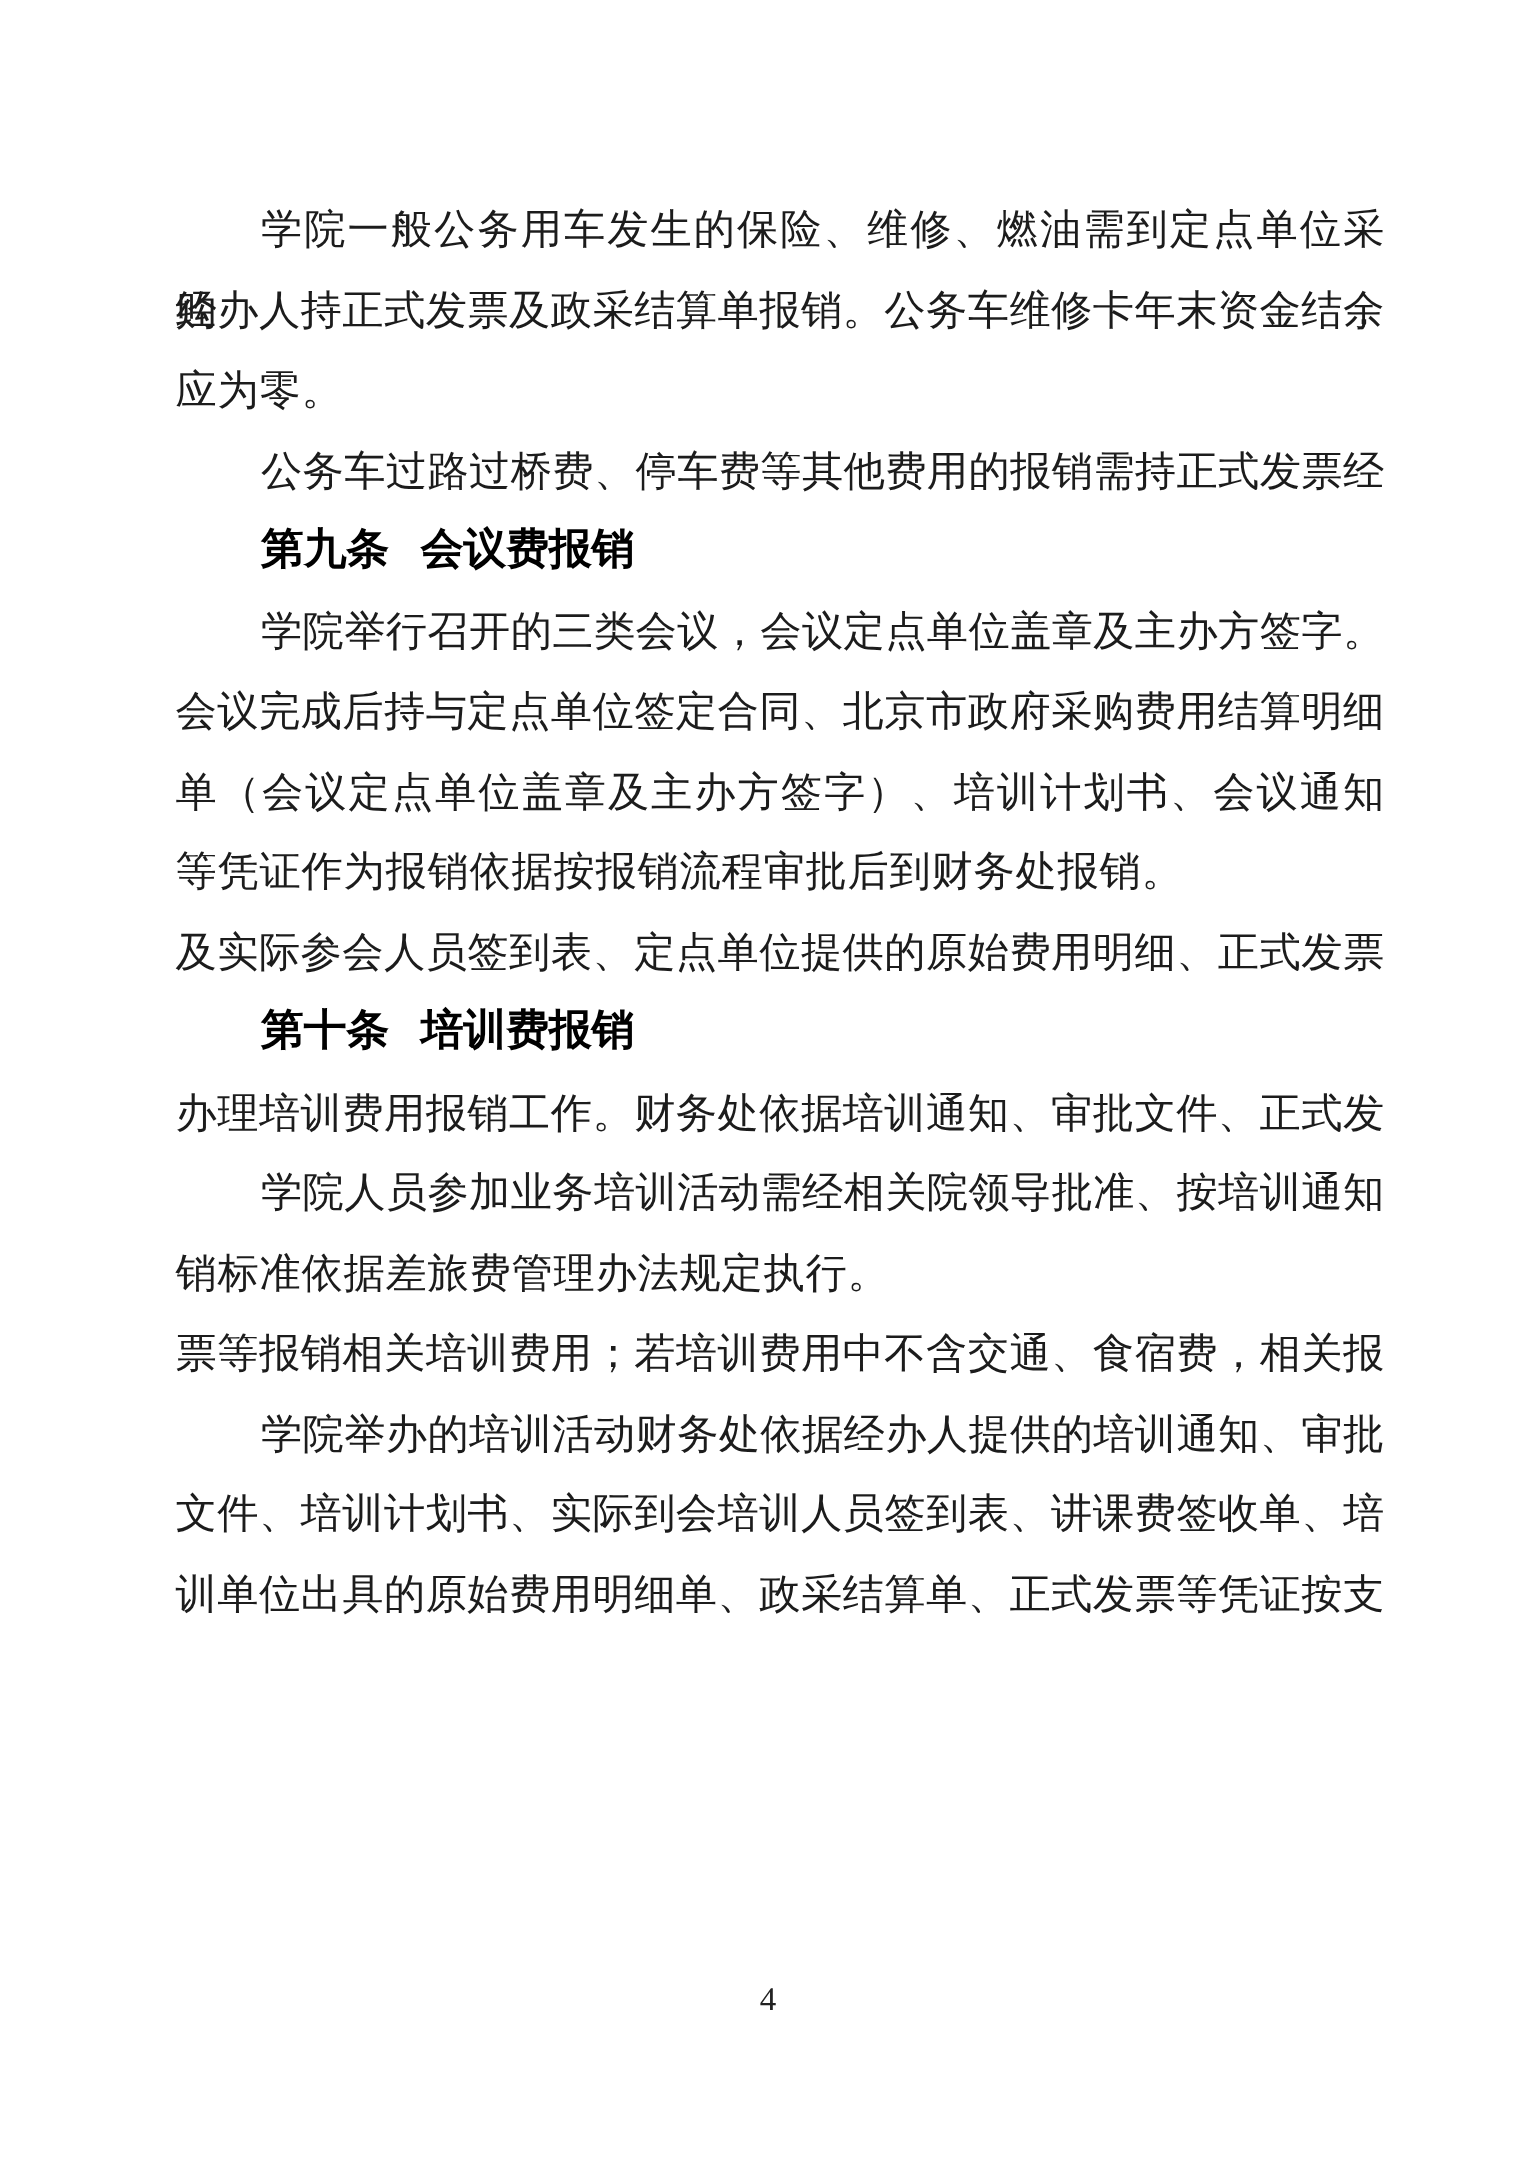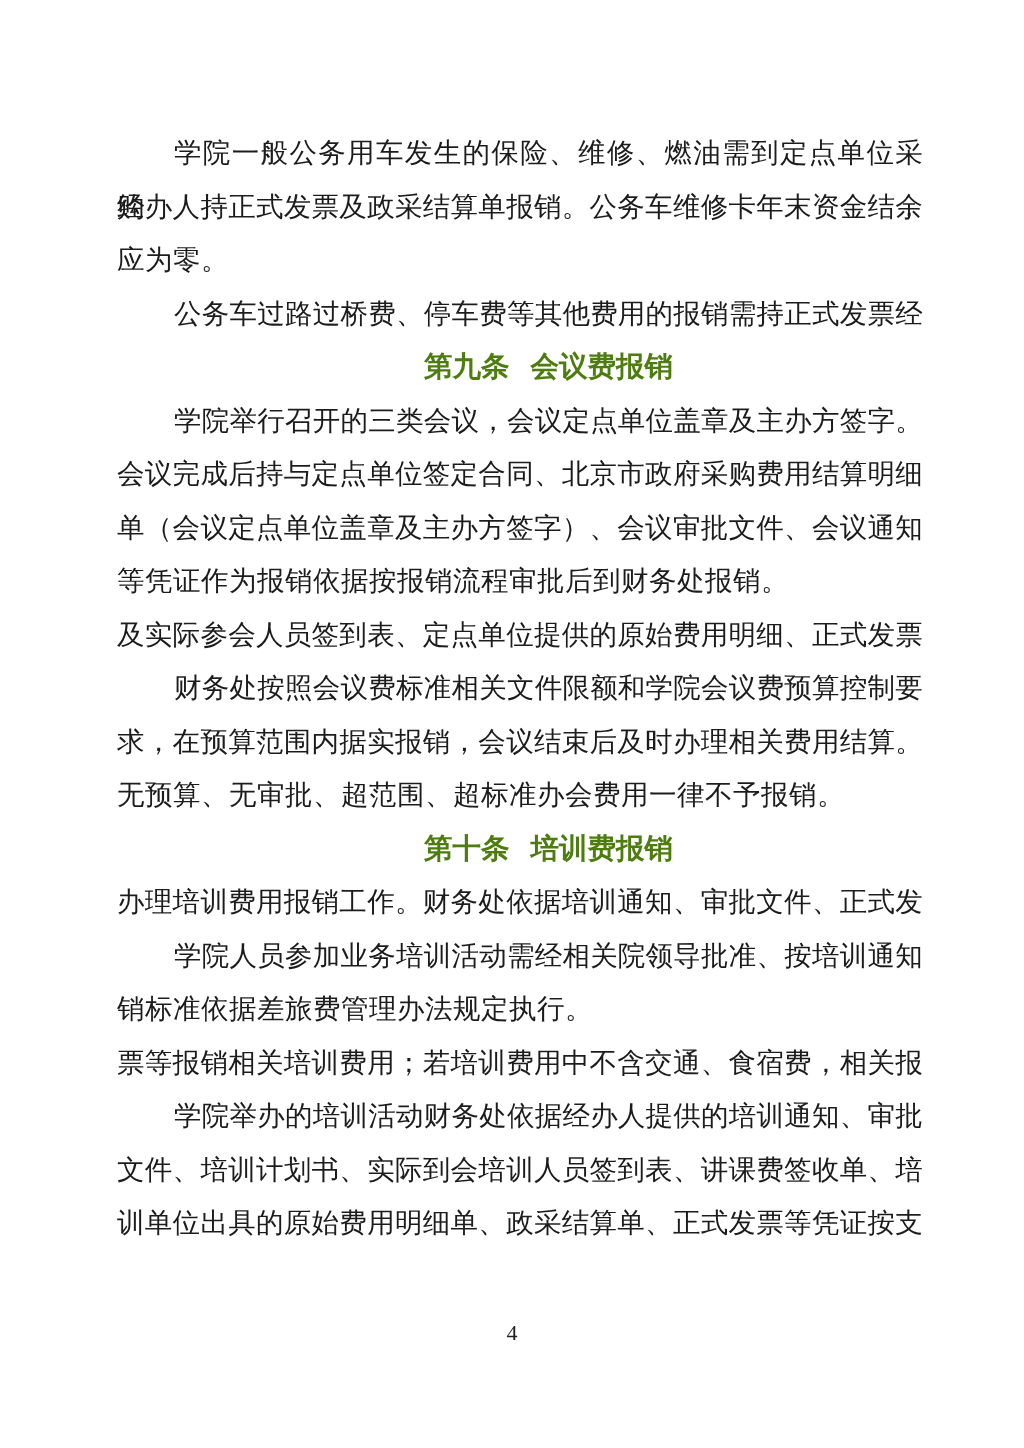--- a/index.html
+++ b/index.html
@@ -38,24 +38,24 @@
     text-indent: 57px;
   }
   .line.end {
     text-align-last: left;
     letter-spacing: 0.5px;
   }
   .heading {
     height: 53.5px;
     line-height: 53.5px;
     font-size: 28.5px;
-    color: #4d7c0f;
+    color: #000000;
     font-weight: bold;
     text-indent: 57px;
-    text-align: center;
+    text-align: left;
   }
   .heading .heading-title {
     margin-left: 21px;
   }
   .page-footer {
     position: absolute;
     left: 0;
     top: 1318px;
     width: 100%;
     text-align: center;
@@ -83,30 +83,25 @@
       <div class="line indent">公务车过路过桥费、停车费等其他费用的报销需持正式发票经</div>
     </div>
 
     <div class="heading">
       <span class="heading-num">第九条</span><span class="heading-title">会议费报销</span>
     </div>
 
     <div class="para">
       <div class="line indent">学院举行召开的三类会议，会议定点单位盖章及主办方签字。</div>
       <div class="line">会议完成后持与定点单位签定合同、北京市政府采购费用结算明细</div>
-      <div class="line">单（会议定点单位盖章及主办方签字）、会议审批文件、会议通知</div>
+      <div class="line">单（会议定点单位盖章及主办方签字）、培训计划书、会议通知</div>
       <div class="line end">等凭证作为报销依据按报销流程审批后到财务处报销。</div>
       <div class="line">及实际参会人员签到表、定点单位提供的原始费用明细、正式发票</div>
     </div>
 
-    <div class="para">
-      <div class="line indent">财务处按照会议费标准相关文件限额和学院会议费预算控制要</div>
-      <div class="line">求，在预算范围内据实报销，会议结束后及时办理相关费用结算。</div>
-      <div class="line end">无预算、无审批、超范围、超标准办会费用一律不予报销。</div>
-    </div>
 
     <div class="heading">
       <span class="heading-num">第十条</span><span class="heading-title">培训费报销</span>
     </div>
 
     <div class="para">
       <div class="line">办理培训费用报销工作。财务处依据培训通知、审批文件、正式发</div>
       <div class="line indent">学院人员参加业务培训活动需经相关院领导批准、按培训通知</div>
       <div class="line end">销标准依据差旅费管理办法规定执行。</div>
       <div class="line">票等报销相关培训费用；若培训费用中不含交通、食宿费，相关报</div>

